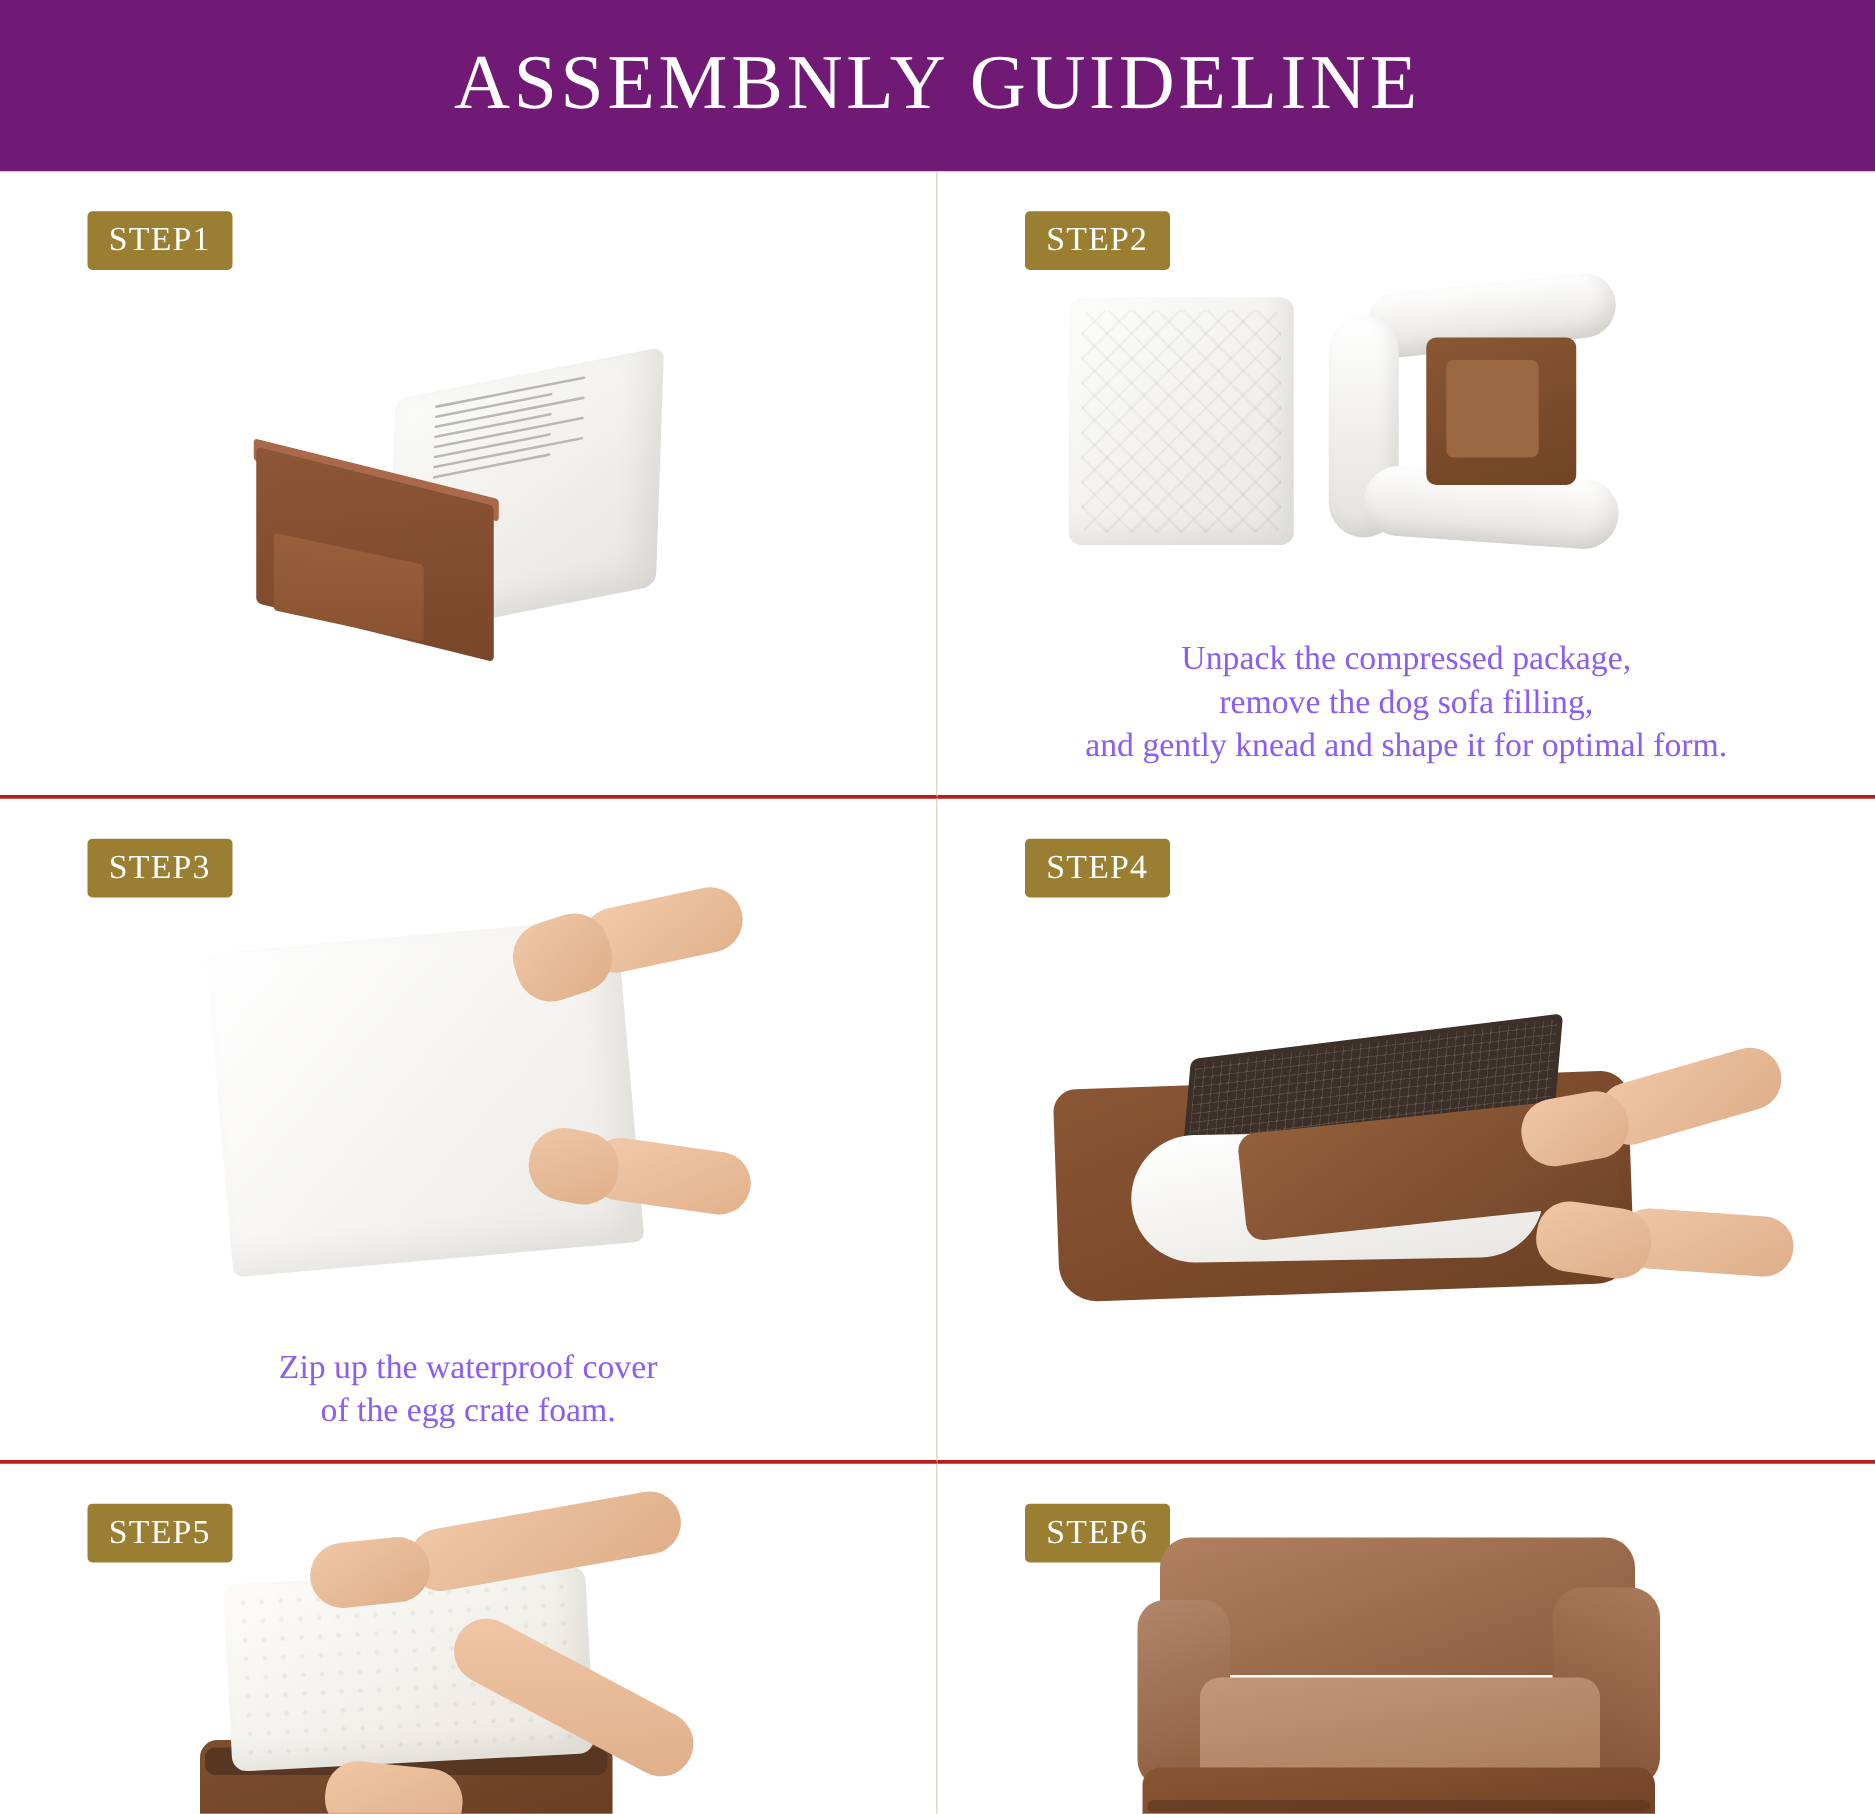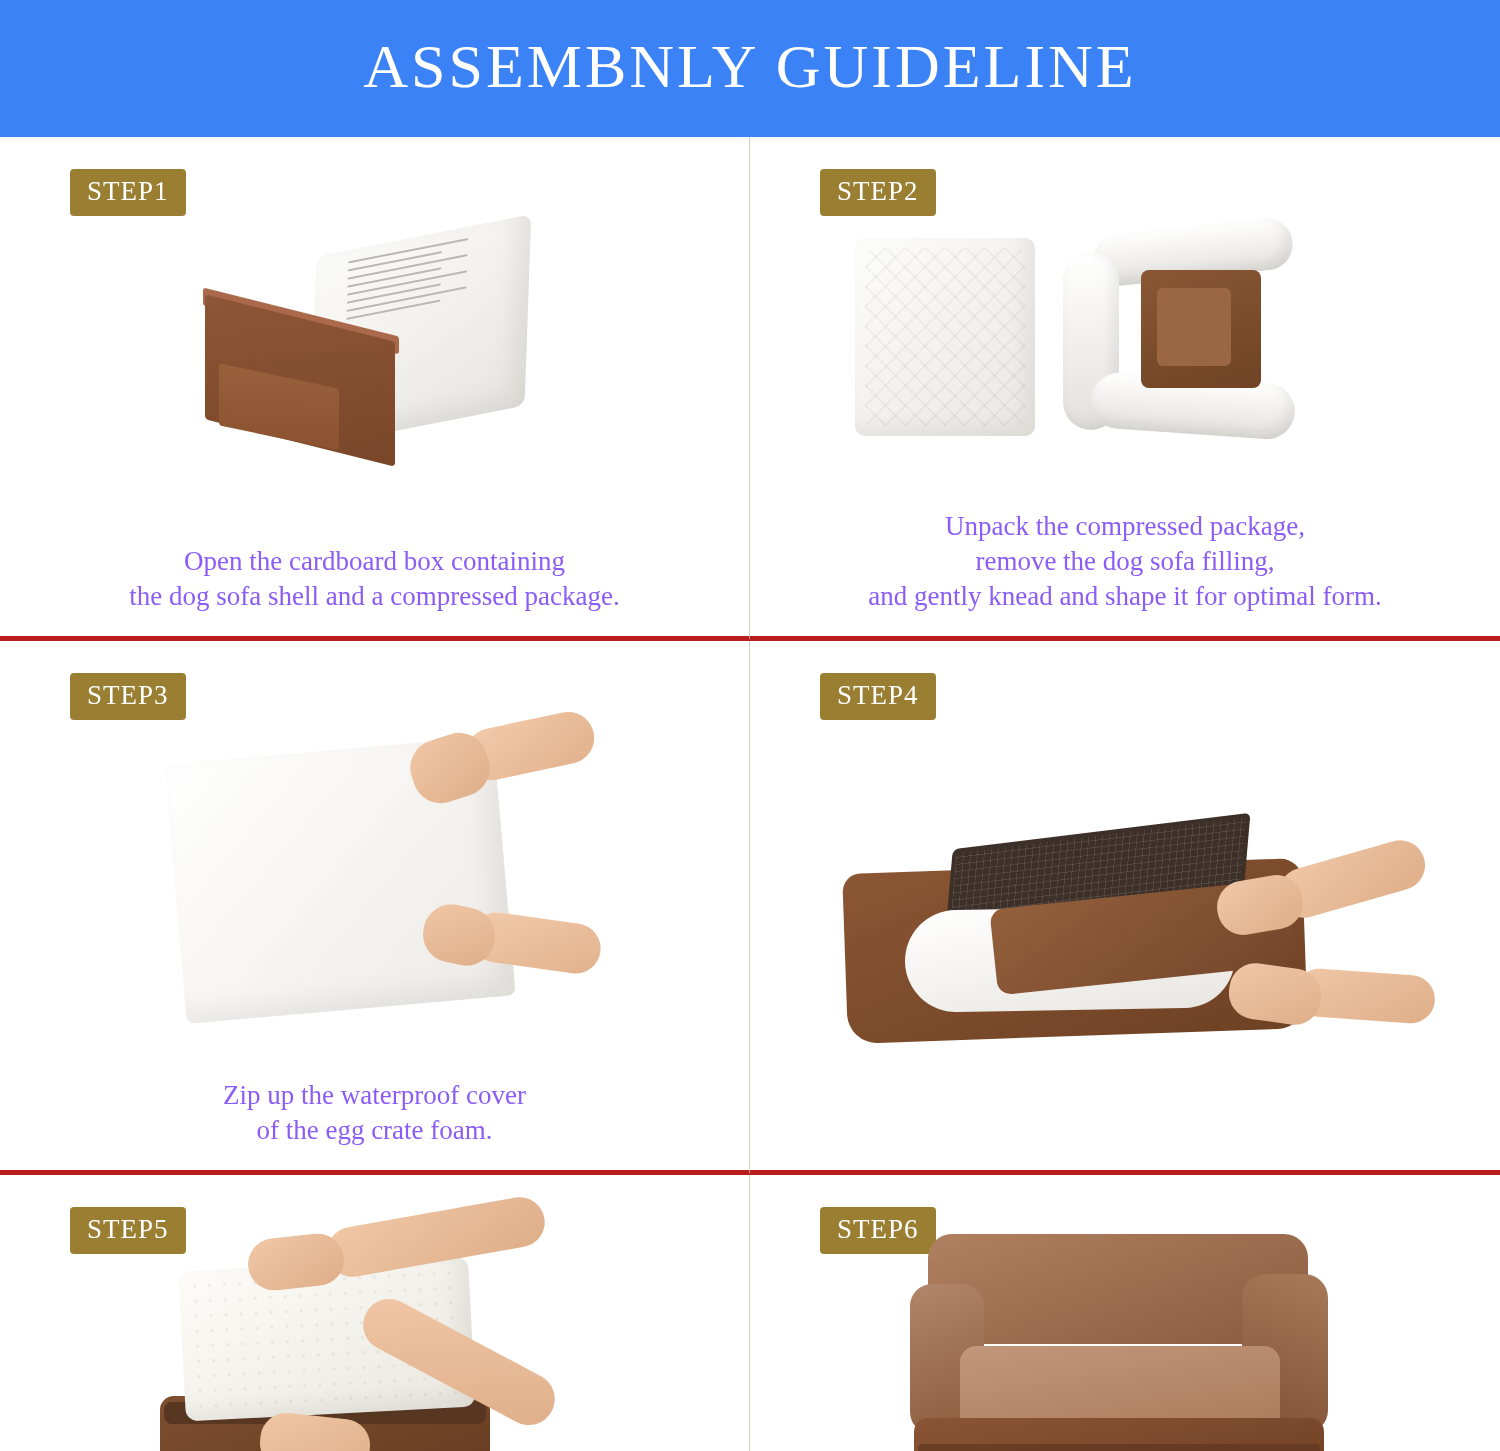--- a/index.html
+++ b/index.html
@@ -13,21 +13,21 @@
   .page{
     position:relative;
     width:1500px;
     height:1451px;
     background:#ffffff;
     box-sizing:border-box;
   }
   
   .header{
     height:137px;
-    background:#3b82f6;
+    background:#701a75;
     display:flex;
     align-items:center;
     justify-content:center;
   }
   .header-title{
     color:#ffffff;
     font-size:62px;
     letter-spacing:3px;
     font-family:"Liberation Serif", serif;
     text-align:center;
@@ -46,21 +46,21 @@
   }
   .cell{
     position:relative;
     box-sizing:border-box;
     padding:20px 26px 14px 26px;
     display:flex;
     flex-direction:column;
   }
   
   .cell.col-left{ border-right:1px solid #d8cfb4; }
-  .cell.row-1, .cell.row-2{ border-bottom:5px solid #b91c1c;gap:48px; }
+  .cell.row-1, .cell.row-2{ border-bottom:3px solid #b91c1c;gap:48px; }
 
   .badge{
     display:inline-block;
     background:#9a7f33;
     color:#ffffff;
     font-size:27px;
     letter-spacing:1px;
     padding:7px 17px 9px 17px;
     border-radius:4px;
     align-self:flex-start;
@@ -299,22 +299,20 @@
               <i></i>
               <i></i>
               <i></i>
               <i></i>
           </div>
           <div class="boxedge"></div>
           <div class="boxbody"></div>
           <div class="boxflap"></div>
         </div>
       </div>
-      <div class="caption">Open the cardboard box containing
-the dog sofa shell and a compressed package.</div>
     </div>
 
     <div class="cell row-1">
       <div class="badge">STEP2</div>
       <div class="art">
         <div class="scene s2">
           <div class="slab"></div>
           <div class="ring">
             <div class="tube t-top"></div>
             <div class="tube t-left"></div>

